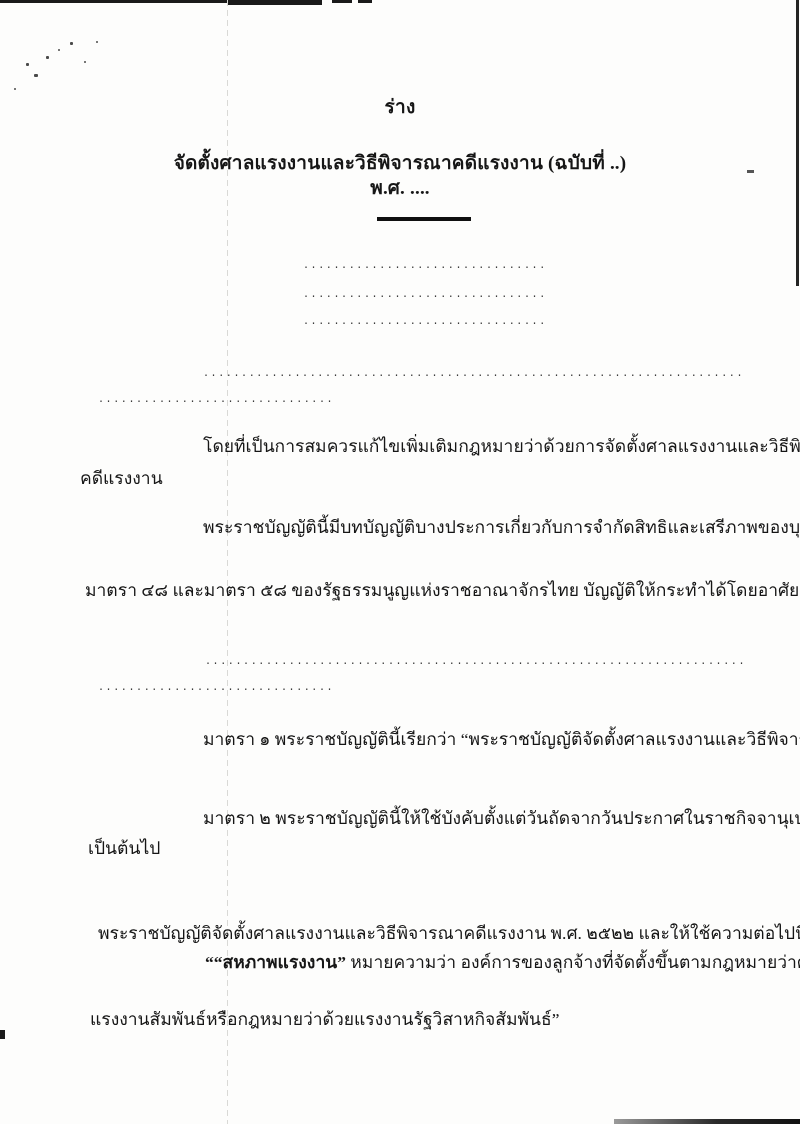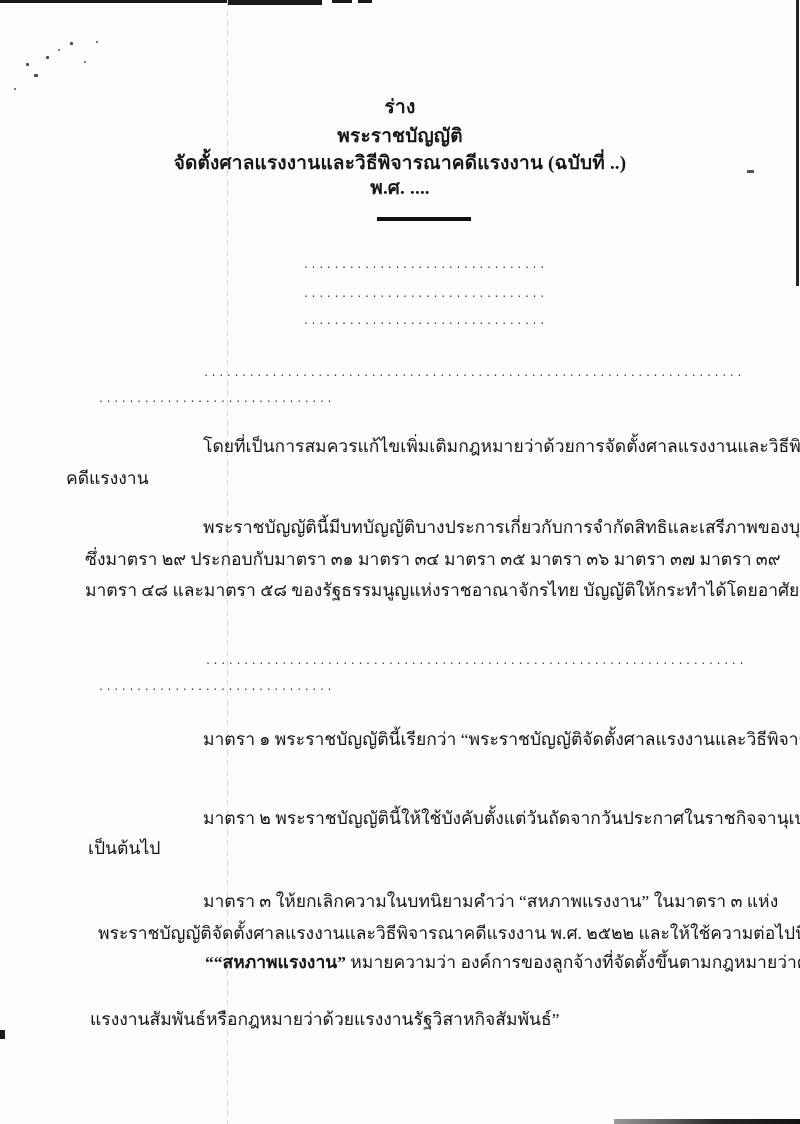--- a/index.html
+++ b/index.html
@@ -49,47 +49,44 @@
   <div class="speck" style="left:70px;top:42px;"></div>
   <div class="speck" style="left:46px;top:56px;"></div>
   <div class="speck" style="left:58px;top:49px;width:2px;height:2px;"></div>
   <div class="speck" style="left:26px;top:63px;"></div>
   <div class="speck" style="left:34px;top:74px;width:4px;height:3px;"></div>
   <div class="speck" style="left:84px;top:61px;width:2px;height:2px;"></div>
   <div class="speck" style="left:96px;top:41px;width:2px;height:2px;"></div>
   <div class="speck" style="left:14px;top:88px;width:2px;height:2px;"></div>
 
   <div class="ln ctr title" style="top:96px;">ร่าง</div>
-  <div class="ln ctr title" style="top:125px;">พระราชบัญญัติ</div>
   <div class="ln ctr title" style="top:152px;">จัดตั้งศาลแรงงานและวิธีพิจารณาคดีแรงงาน (ฉบับที่ ..)</div>
   <div class="ln ctr title" style="top:177px;">พ.ศ. ....</div>
   <div class="rule" style="left:377px;top:217px;width:94px;height:4px;"></div>
 
   <div class="dots" style="left:303px;top:260px;width:246px;"><span>..........................................................................................................................................................</span></div>
   <div class="dots" style="left:303px;top:289px;width:246px;"><span>..........................................................................................................................................................</span></div>
   <div class="dots" style="left:303px;top:316px;width:246px;"><span>..........................................................................................................................................................</span></div>
 
   <div class="dots" style="left:203px;top:368px;width:540px;"><span>..........................................................................................................................................................</span></div>
   <div class="dots" style="left:98px;top:394px;width:236px;"><span>..........................................................................................................................................................</span></div>
 
   <div class="ln" style="left:203px;top:435px;">โดยที่เป็นการสมควรแก้ไขเพิ่มเติมกฎหมายว่าด้วยการจัดตั้งศาลแรงงานและวิธีพิจารณา</div>
-  <div class="ln" style="left:66px;top:467px;">คดีแรงงาน</div>
+  <div class="ln" style="left:80px;top:467px;">คดีแรงงาน</div>
 
   <div class="ln" style="left:203px;top:516px;">พระราชบัญญัตินี้มีบทบัญญัติบางประการเกี่ยวกับการจำกัดสิทธิและเสรีภาพของบุคคล</div>
-  <div class="ln" style="left:85px;top:548px;">ซึ่งมาตรา ๒๙ ประกอบกับมาตรา ๓๑ มาตรา ๓๔ มาตรา ๓๕ มาตรา ๓๖ มาตรา ๓๗ มาตรา ๓๙</div>
   <div class="ln" style="left:85px;top:579px;">มาตรา ๔๘ และมาตรา ๕๘ ของรัฐธรรมนูญแห่งราชอาณาจักรไทย บัญญัติให้กระทำได้โดยอาศัยอำนาจ</div>
 
   <div class="dots" style="left:205px;top:656px;width:541px;"><span>..........................................................................................................................................................</span></div>
   <div class="dots" style="left:98px;top:682px;width:234px;"><span>..........................................................................................................................................................</span></div>
 
   <div class="ln" style="left:203px;top:728px;">มาตรา ๑  พระราชบัญญัตินี้เรียกว่า “พระราชบัญญัติจัดตั้งศาลแรงงานและวิธีพิจารณา</div>
 
   <div class="ln" style="left:203px;top:807px;">มาตรา ๒  พระราชบัญญัตินี้ให้ใช้บังคับตั้งแต่วันถัดจากวันประกาศในราชกิจจานุเบกษา</div>
   <div class="ln" style="left:88px;top:837px;text-align:right;">เป็นต้นไป</div>
 
-  <div class="ln" style="left:203px;top:890px;">มาตรา ๓  ให้ยกเลิกความในบทนิยามคำว่า “สหภาพแรงงาน” ในมาตรา ๓ แห่ง</div>
   <div class="ln" style="left:98px;top:922px;">พระราชบัญญัติจัดตั้งศาลแรงงานและวิธีพิจารณาคดีแรงงาน พ.ศ. ๒๕๒๒ และให้ใช้ความต่อไปนี้แทน</div>
   <div class="ln" style="left:205px;top:951px;">
     <span class="b">““สหภาพแรงงาน”</span><span> หมายความว่า องค์การของลูกจ้างที่จัดตั้งขึ้นตามกฎหมายว่าด้วย</span>
   </div>
   <div class="ln" style="left:90px;top:1008px;">แรงงานสัมพันธ์หรือกฎหมายว่าด้วยแรงงานรัฐวิสาหกิจสัมพันธ์”</div>
 
 </div>
 
 </body></html>

